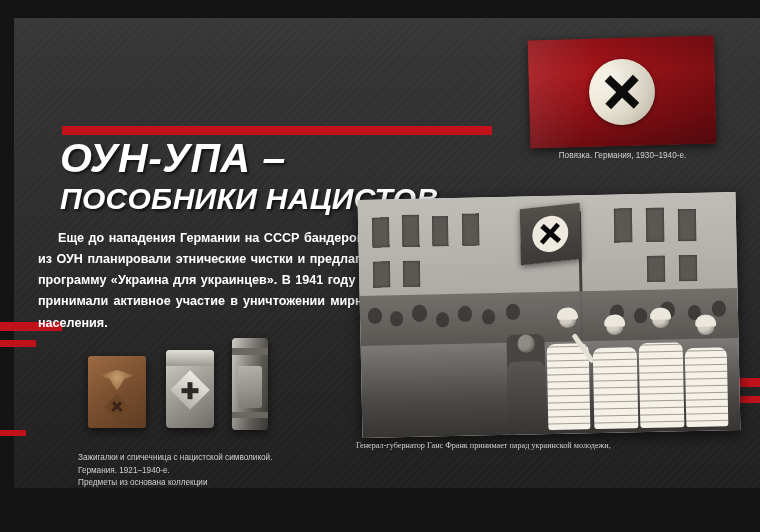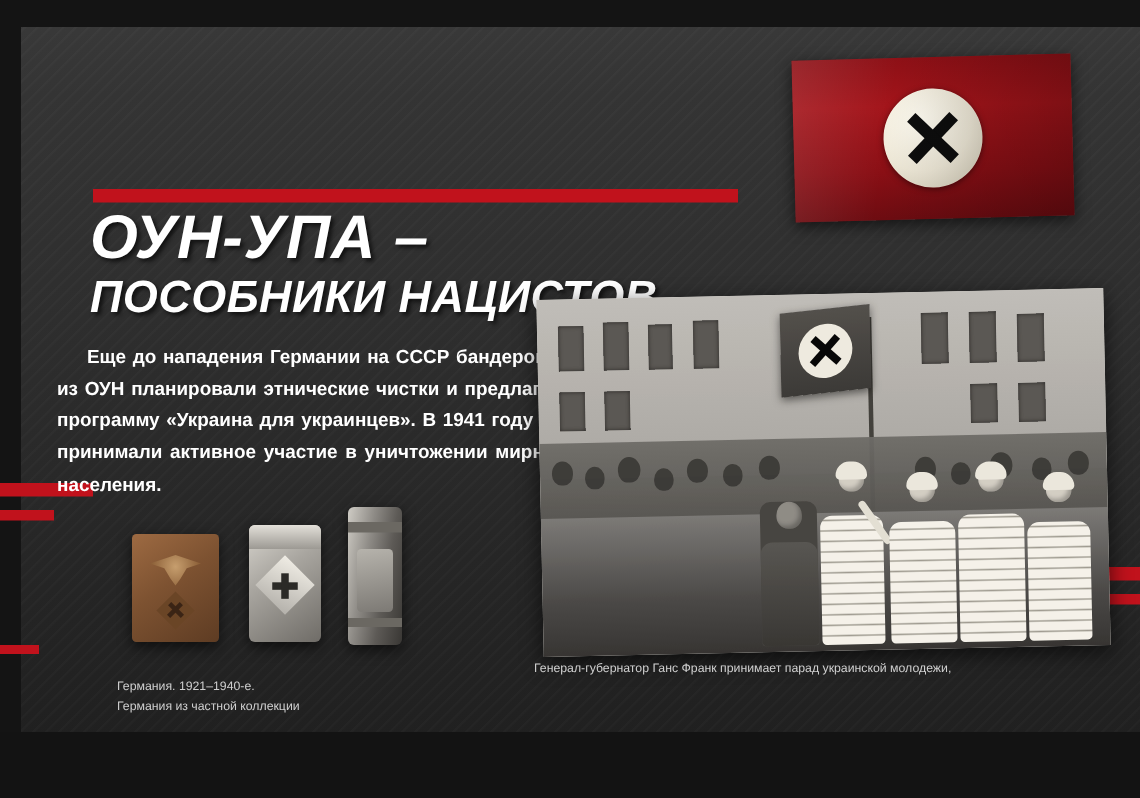--- a/index.html
+++ b/index.html
@@ -120,21 +120,21 @@
   
   .fig{position:absolute;bottom:4px;border-radius:7px 7px 2px 2px;}
   .fig .bodyd{position:absolute;left:0;bottom:0;width:100%;height:72%;border-radius:8px 8px 3px 3px;
     background:repeating-linear-gradient(0deg,#efece4 0px,#efece4 5px,#9e9a90 6px,#efece4 7px);}
   .fig .headc{position:absolute;left:50%;top:0;width:17px;height:18px;margin-left:-8.5px;border-radius:50% 50% 45% 45%;
     background:#cfcac0;box-shadow:inset -2px -2px 3px rgba(0,0,0,.25);}
   .fig .scarf{position:absolute;left:50%;top:-2px;width:21px;height:12px;margin-left:-10.5px;border-radius:10px 10px 3px 3px;background:#e6e2d8;}
   .arm-up{position:absolute;width:5px;height:34px;background:#dedacf;transform:rotate(-34deg);border-radius:3px;}
   .cap-parade{
     position:absolute;left:356px;top:440px;width:392px;
-    color:#cfcfcf;font-size:8.2px;line-height:1.5;
+    color:#cfcfcf;font-size:8.2px;line-height:1.5;font-family:Liberation Serif, serif;
   }
 
   
   .obj{position:absolute;box-shadow:0 3px 9px rgba(0,0,0,.6);}
   .obj1{left:88px;top:356px;width:58px;height:72px;
     background:linear-gradient(145deg,#9d6a42 0%,#7d5231 45%,#5e3c23 100%);border-radius:3px;}
   .obj1 .eagle{position:absolute;left:50%;top:14px;margin-left:-17px;width:34px;height:26px;
     background:radial-gradient(ellipse at 50% 30%, #caa271 0%, #8a5e36 70%);
     clip-path:polygon(0% 22%,22% 12%,50% 0%,78% 12%,100% 22%,72% 34%,60% 60%,50% 78%,40% 60%,28% 34%);
     opacity:.95;}
@@ -196,20 +196,21 @@
     <div class="armband">
       <div class="disc">
         <div class="swz">
           <i class="v"></i>
             <i class="h"></i>
         </div>
       </div>
     </div>
   </div>
   <div class="cap-armband">
+    <div>Повязка. Германия, 1930–1940-е.</div>
   </div>
 
   <div class="parade-wrap">
     <div class="parade">
       <div class="bldg">
         <div class="win" style="left:14px;top:18px;width:17px;height:30px;"></div>
         <div class="win" style="left:44px;top:16px;width:17px;height:32px;"></div>
         <div class="win" style="left:74px;top:18px;width:16px;height:30px;"></div>
         <div class="win" style="left:104px;top:16px;width:17px;height:32px;"></div>
         <div class="win" style="left:256px;top:14px;width:18px;height:34px;"></div>
@@ -297,17 +298,18 @@
         </div>
     </div>
   </div>
   <div class="obj obj3">
     <div class="band"></div>
     <div class="emb"></div>
     <div class="band2"></div>
   </div>
 
   <div class="cap-objects">
+    <div>Зажигалки и спичечница с нацистской символикой.</div>
     <div>Германия. 1921–1940-е.</div>
-    <div>Германия из частной коллекции</div>
+    <div>Предметы из основана коллекции</div>
   </div>
 
 </div>
 
 </body></html>

